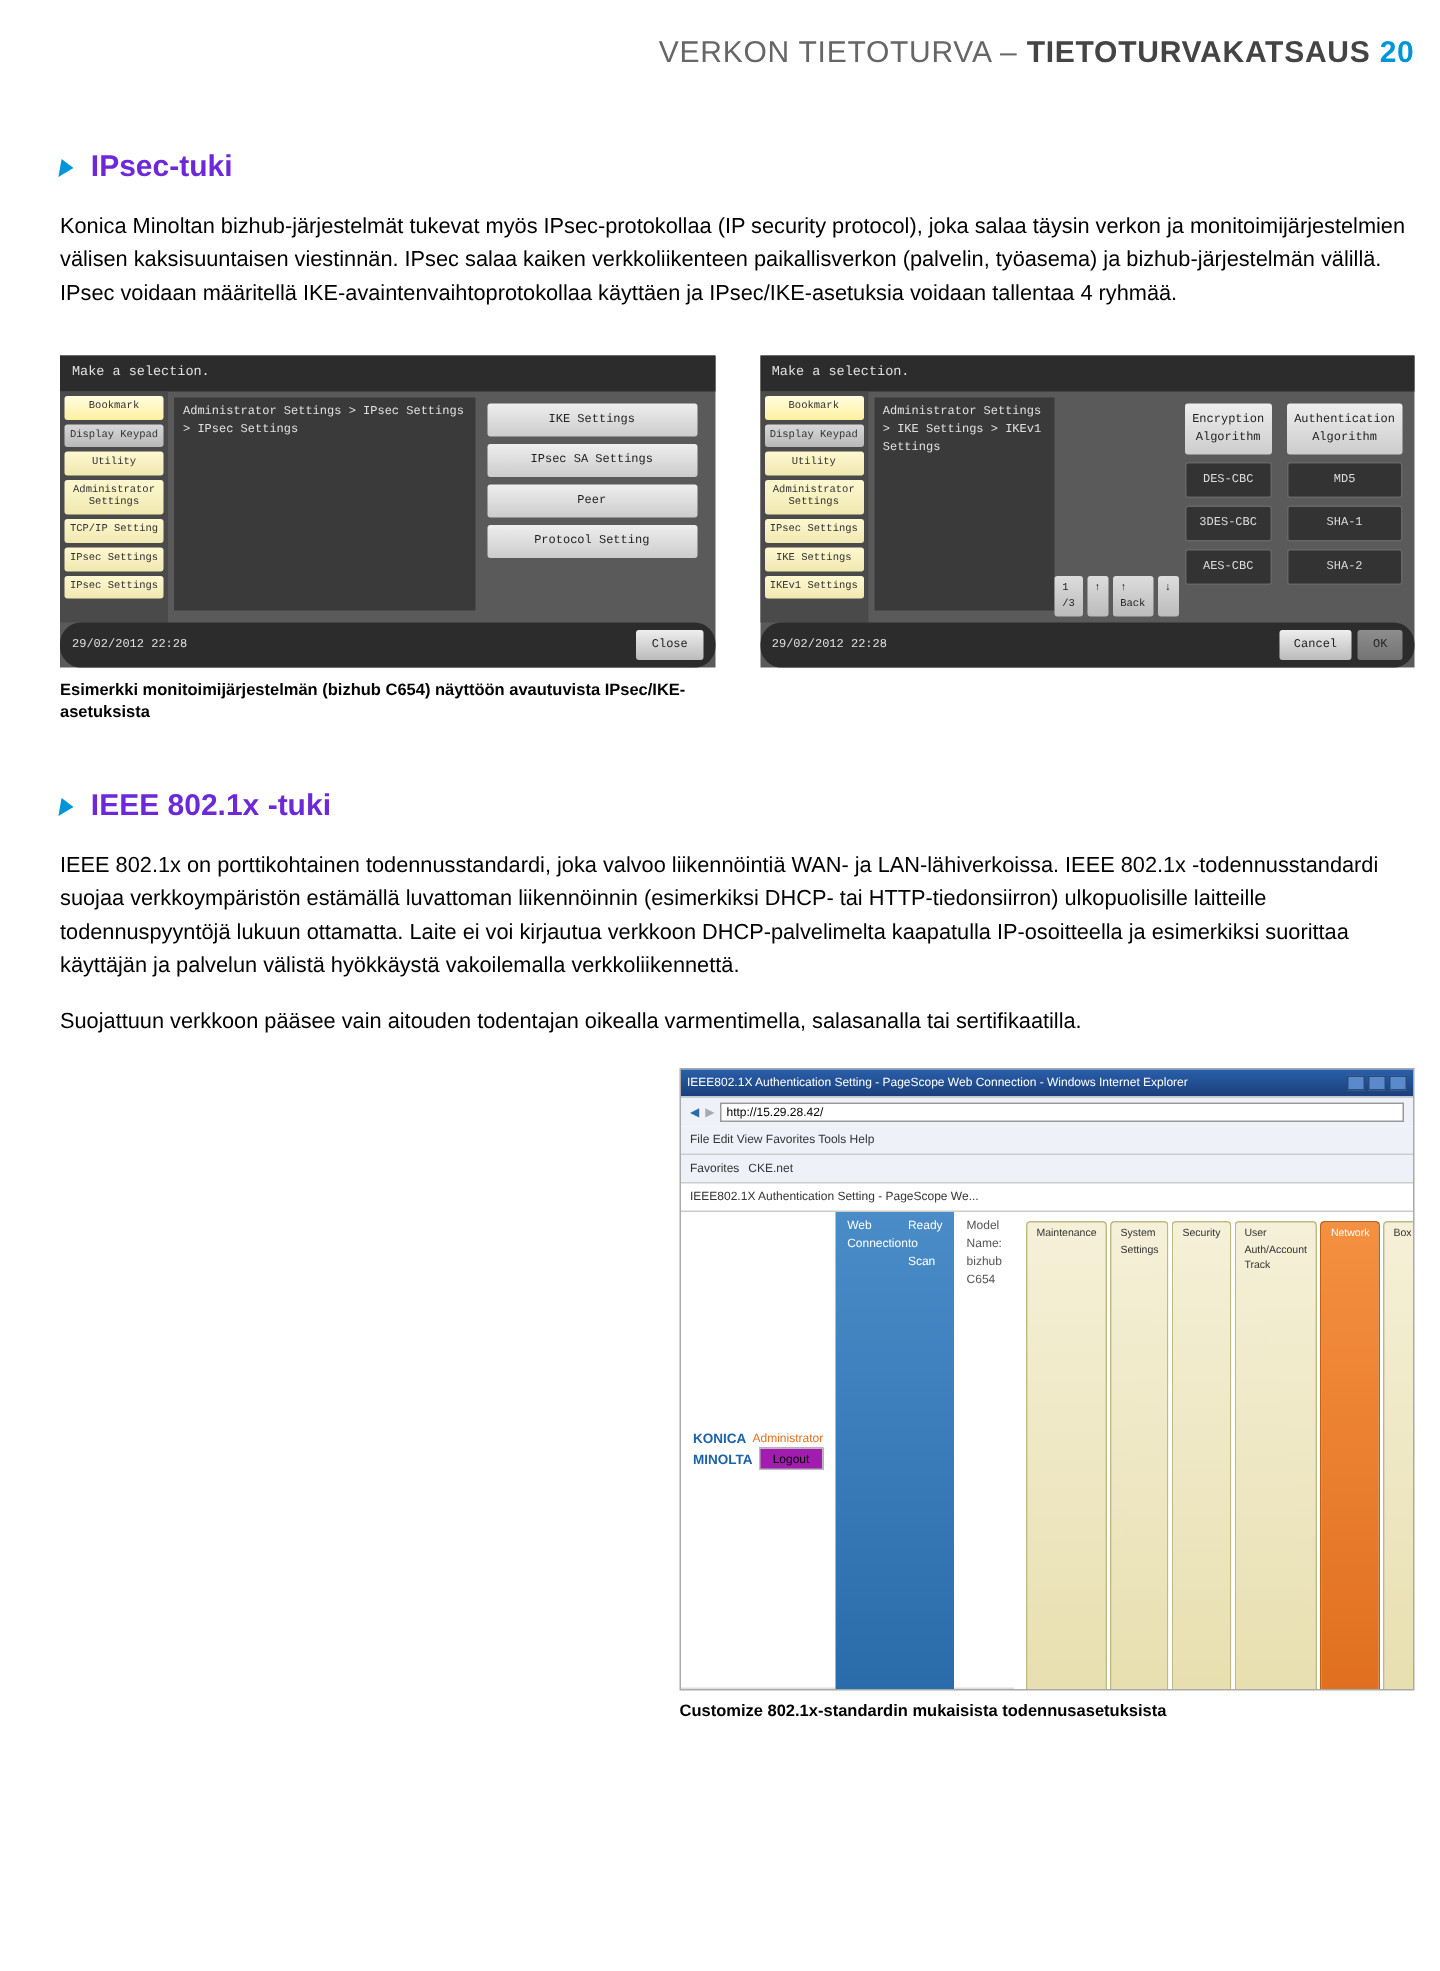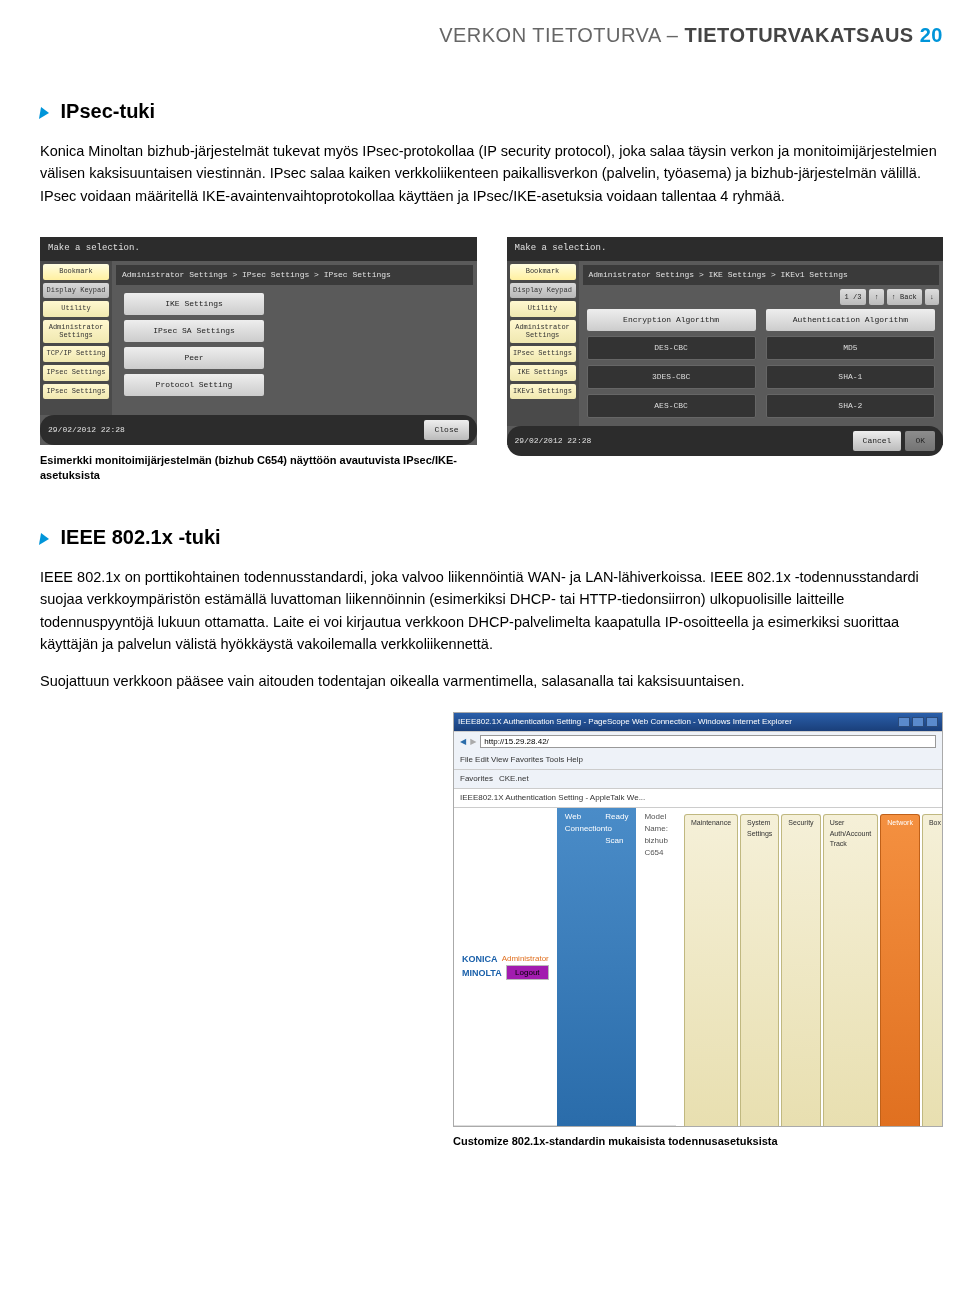--- a/index.html
+++ b/index.html
@@ -17,21 +17,21 @@
     font-size: 20px;
     letter-spacing: 0.5px;
     padding: 20px 0 30px 0;
     color: #666;
   }
   .header-line .bold { font-weight: 700; color: #444; }
   .header-line .num { color: #0095d9; font-weight: 700; }
   .section-title {
     font-size: 20px;
     font-weight: 700;
-    color: #000000;
+    color: #6d28d9;
     margin: 16px 0 14px 0;
   }
   .section-title .arr {
     display: inline-block;
     width: 0; height: 0;
     border-top: 6px solid transparent;
     border-bottom: 6px solid transparent;
     border-left: 9px solid #0095d9;
     vertical-align: middle;
     margin-right: 6px;
@@ -68,21 +68,21 @@
     background: linear-gradient(#fff8d0, #f0e8b0);
     color: #333;
     font-size: 7px;
     padding: 4px 3px;
     text-align: center;
     border-radius: 2px;
     line-height: 1.1;
   }
   .mfp-tab.active { background: linear-gradient(#fffde0, #fff0a0); }
   .mfp-tab.noactive { background: linear-gradient(#d8d8d8, #b8b8b8); }
-  .mfp-content { flex: 1; padding: 4px; display: flex; flex-direction: column; }
+  .mfp-content { flex: 1; padding: 4px; display: flex; flex-direction: row; }
   .mfp-breadcrumb {
     background: #3a3a3a;
     padding: 4px 6px;
     font-size: 8px;
     margin-bottom: 4px;
   }
   .mfp-pager {
     align-self: flex-end;
     display: flex;
     gap: 3px;
@@ -345,42 +345,42 @@
   </div>
 
   <div class="caption">Esimerkki monitoimijärjestelmän (bizhub C654) näyttöön avautuvista IPsec/IKE-asetuksista</div>
 
   <div class="section-title" style="margin-top:40px">
     <span class="arr"></span>
     <span>IEEE 802.1x -tuki</span>
   </div>
 
   <p>IEEE 802.1x on porttikohtainen todennusstandardi, joka valvoo liikennöintiä WAN- ja LAN-lähiverkoissa. IEEE 802.1x -todennusstandardi suojaa verkkoympäristön estämällä luvattoman liikennöinnin (esimerkiksi DHCP- tai HTTP-tiedonsiirron) ulkopuolisille laitteille todennuspyyntöjä lukuun ottamatta. Laite ei voi kirjautua verkkoon DHCP-palvelimelta kaapatulla IP-osoitteella ja esimerkiksi suorittaa käyttäjän ja palvelun välistä hyökkäystä vakoilemalla verkkoliikennettä.</p>
-  <p>Suojattuun verkkoon pääsee vain aitouden todentajan oikealla varmentimella, salasanalla tai kaksisuuntaisen.</p>
+  <p>Suojattuun verkkoon pääsee vain aitouden todentajan oikealla varmentimella, salasanalla tai sertifikaatilla.</p>
 
   <div class="browser">
     <div class="br-title">
       <span>IEEE802.1X Authentication Setting - PageScope Web Connection - Windows Internet Explorer</span>
       <span class="wbtns">
         <span class="wbtn"></span>
         <span class="wbtn"></span>
         <span class="wbtn"></span>
       </span>
     </div>
     <div class="br-addr">
       <span style="color:#2a6caa">◀</span>
       <span style="color:#aaa">▶</span>
       <input type="text" value="http://15.29.28.42/" style="">
     </div>
     <div class="br-menu">File  Edit  View  Favorites  Tools  Help</div>
     <div class="br-fav">
       <span>Favorites</span>
       <span>CKE.net</span>
     </div>
-    <div class="br-tab">IEEE802.1X Authentication Setting - AppleTalk We...</div>
+    <div class="br-tab">IEEE802.1X Authentication Setting - PageScope We...</div>
 
     <div class="br-body">
       <div class="pw-top">
         <span class="pw-logo">KONICA MINOLTA</span>
         <span>
           <span style="color:#e07020">Administrator</span>
           &nbsp;
           <button class="logout">Logout</button>
         </span>
       </div>

